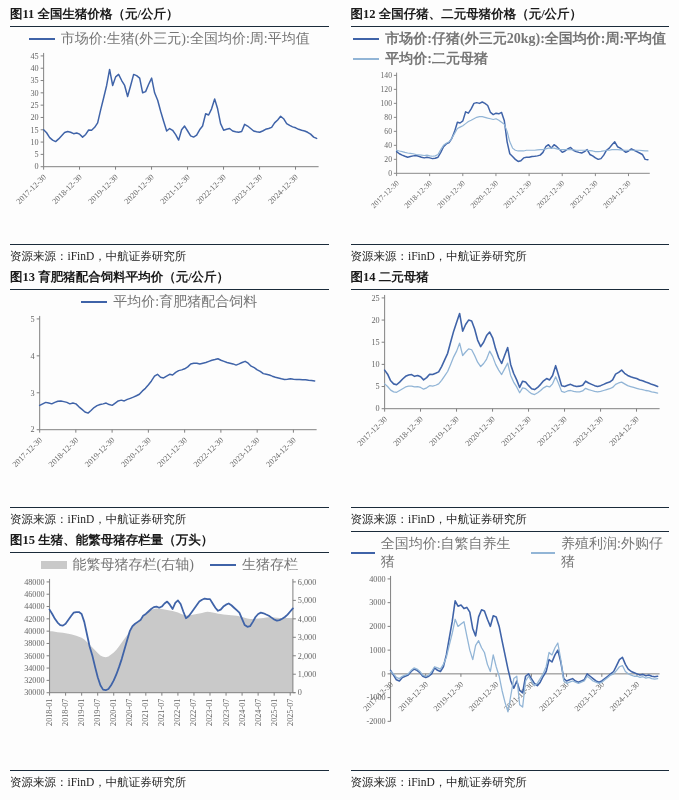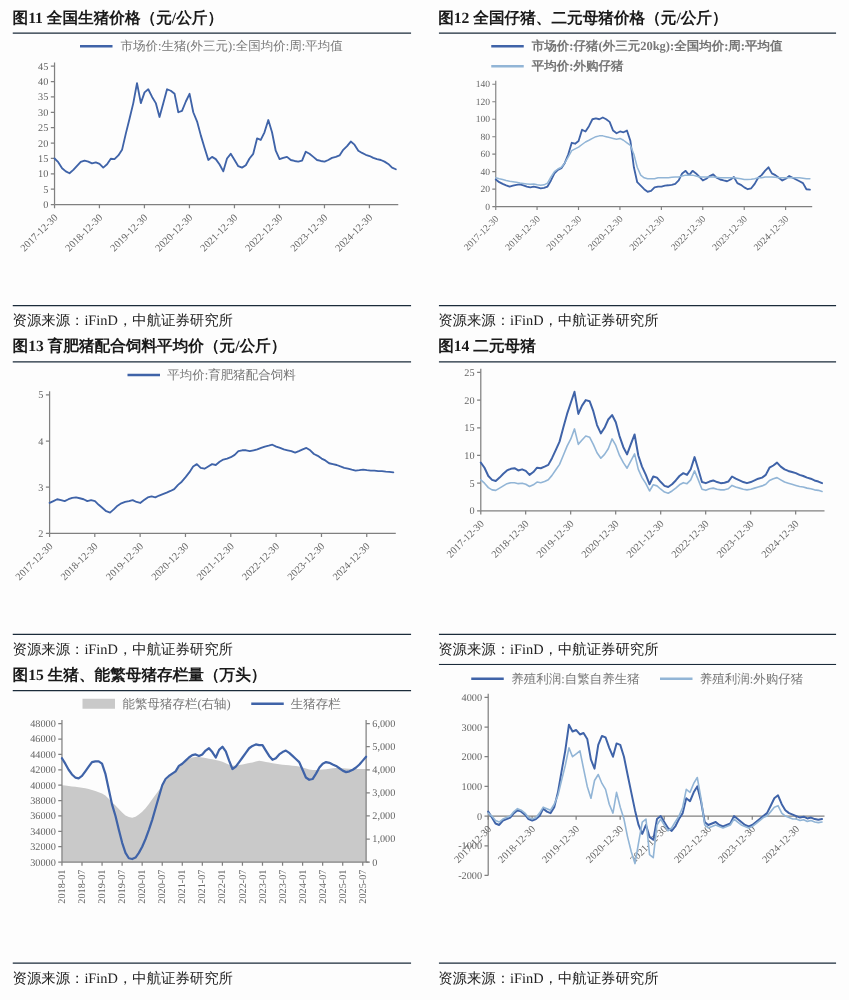--- a/index.html
+++ b/index.html
@@ -2,21 +2,21 @@
 <html><head>
 <meta charset="utf-8">
 <style>
   html,body{margin:0;padding:0;background:#fdfdfd;width:679px;height:800px;overflow:hidden;
     font-family:"Liberation Serif","DejaVu Serif",serif;color:#1a1a1a;}
   .grid{display:grid;grid-template-columns:1fr 1fr;column-gap:22px;row-gap:4px;padding:5px 10px 0 10px;}
   .panel{height:259px;display:flex;flex-direction:column;overflow:hidden;}
   .panel-title{font-size:12.5px;font-weight:bold;margin:2px 0 3px 0;line-height:1.25;}
   .rule{height:0;border-top:1.6px solid #1b2b3a;}
   .legend{display:flex;justify-content:center;align-items:center;gap:16px;min-height:15px;
-    font-size:10px;color:#767676;margin-top:3px;}
+    font-size:14px;color:#767676;margin-top:3px;}
   .legend.col{flex-direction:column;align-items:flex-start;gap:2px;width:fit-content;margin:3px auto 0 auto;font-weight:bold;}
   .li{display:inline-flex;align-items:center;gap:6px;}
   .sw-line{display:inline-block;width:26px;height:2px;}
   .sw-box{display:inline-block;width:26px;height:8px;}
   .chart{display:block;width:100%;height:184px;}
   .tick{font-size:8.3px;fill:#666;font-family:"Liberation Serif","DejaVu Serif",serif;}
   .spacer{flex:1;}
   .source{font-size:11.5px;margin:4px 0 0 0;color:#222;}
 </style>
 </head>
@@ -81,21 +81,21 @@
   <section class="panel">
     <h3 class="panel-title">图12 全国仔猪、二元母猪价格（元/公斤）</h3>
     <div class="rule"></div>
     <div class="legend col">
         <span class="li">
           <span class="sw-line" style="background: rgb(63, 99, 168);"></span>
           <span>市场价:仔猪(外三元20kg):全国均价:周:平均值</span>
         </span>
         <span class="li">
           <span class="sw-line" style="background: rgb(146, 181, 214);"></span>
-          <span>平均价:外购仔猪</span>
+          <span>平均价:二元母猪</span>
         </span>
       </div>
     <svg class="chart" style="height:170px" viewBox="0 0 322 184" preserveAspectRatio="xMidYMin meet">
         <line x1="38" y1="5" x2="38" y2="114" stroke="#808080" stroke-width="1"></line>
         <line x1="35" y1="114" x2="38" y2="114" stroke="#808080" stroke-width="1"></line>
         <text x="33" y="116.8" text-anchor="end" class="tick">0</text>
         <line x1="35" y1="98.85714285714286" x2="38" y2="98.85714285714286" stroke="#808080" stroke-width="1"></line>
         <text x="33" y="101.65714285714286" text-anchor="end" class="tick">20</text>
         <line x1="35" y1="83.71428571428572" x2="38" y2="83.71428571428572" stroke="#808080" stroke-width="1"></line>
         <text x="33" y="86.51428571428572" text-anchor="end" class="tick">40</text>
@@ -308,21 +308,21 @@
     <div class="spacer"></div>
     <div class="rule"></div>
     <p class="source">资源来源：iFinD，中航证券研究所</p>
   </section>
 
   <section class="panel">
     <div class="rule"></div>
     <div class="legend">
         <span class="li">
           <span class="sw-line" style="background: rgb(63, 99, 168);"></span>
-          <span>养殖利润:自繁自养生猪</span>
+          <span>全国均价:自繁自养生猪</span>
         </span>
         <span class="li">
           <span class="sw-line" style="background: rgb(146, 181, 214);"></span>
           <span>养殖利润:外购仔猪</span>
         </span>
       </div>
     <svg class="chart" viewBox="0 0 322 184" preserveAspectRatio="xMidYMin meet">
         <line x1="40" y1="5" x2="40" y2="152" stroke="#808080" stroke-width="1"></line>
         <line x1="37" y1="152" x2="40" y2="152" stroke="#808080" stroke-width="1"></line>
         <text x="35" y="154.8" text-anchor="end" class="tick">-2000</text>

